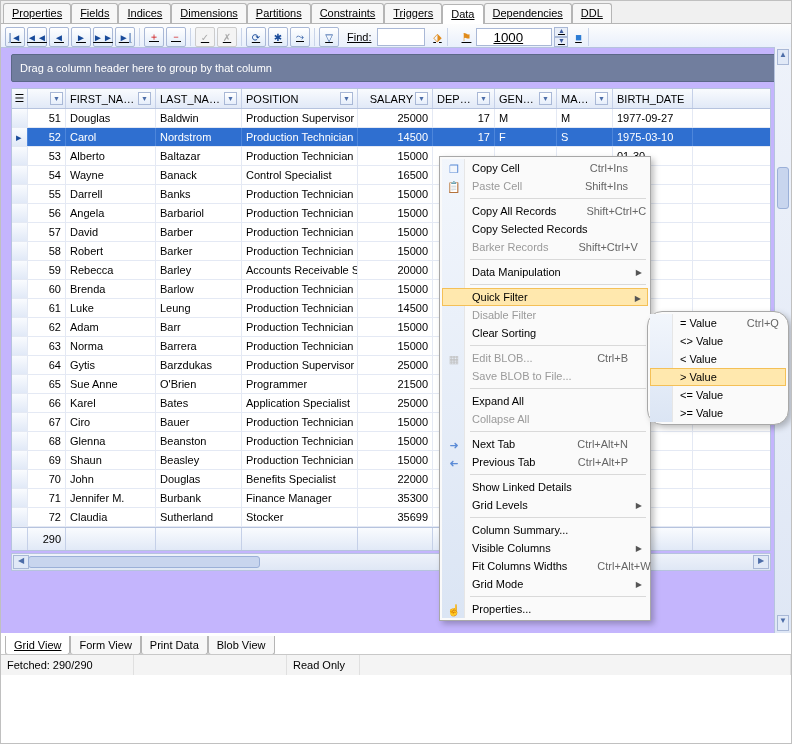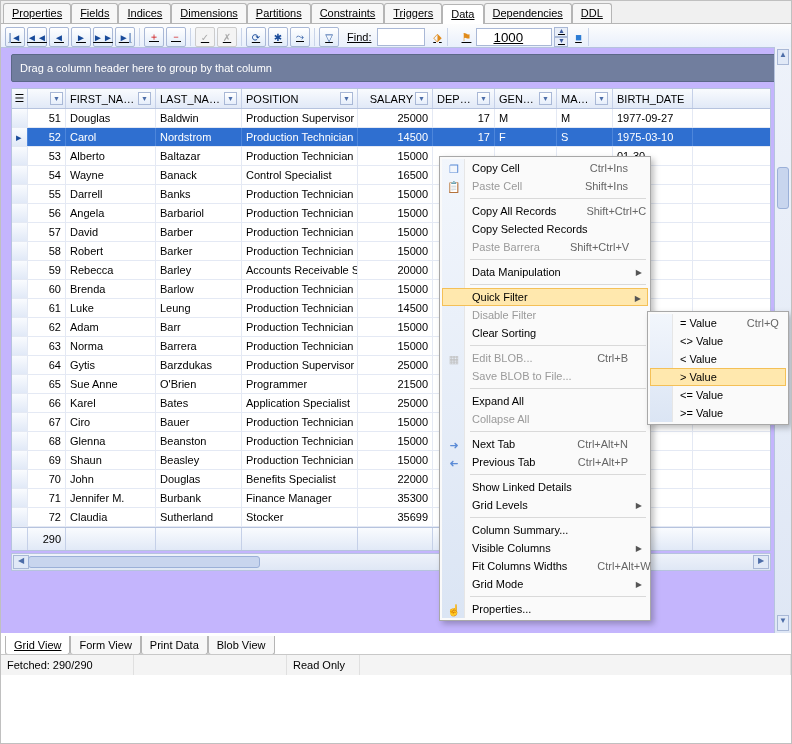--- a/index.html
+++ b/index.html
@@ -198,21 +198,21 @@
   .menu .item.disabled { color:#9a9a9a; }
   .menu .item .shortcut { color:#666; }
   .menu .item.hl { background:#ffe8ae; border:1px solid #f4c057; padding:2px 19px 2px 29px;}
   .menu .sep { height:1px; margin:3px 2px 3px 28px; background:#d9d9d9;}
   .menu .sub::after {
     content:"▶"; font-size:8px; color:#555; position:absolute; right:6px; top:5px;
   }
   .micon { position:absolute; left:5px; top:3px; width:14px;height:14px; display:flex;align-items:center;justify-content:center; font-size:11px;}
 
   .menu.main { left:438px; top:155px; width:206px; }
-  .menu.sub  { left:646px; top:310px; width:136px; }
+  .menu.sub  { left:646px; top:310px; width:136px;border-radius:15px; }
   .menu.sub .item { padding-left:30px; }
   .menu.sub .item.hl { padding-left:29px; }
 </style>
 </head>
 <body>
 
 <div class="container">
 
   <div class="tabbar">
     <div class="tab">Properties</div>
@@ -623,21 +623,21 @@
     <div class="sep"></div>
     <div class="item">
         <span>Copy All Records</span>
         <span class="shortcut">Shift+Ctrl+C</span>
       </div>
     <div class="item">
         <span>Copy Selected Records</span>
         <span class="shortcut"></span>
       </div>
     <div class="item disabled">
-        <span>Paste Barrera</span>
+        <span>Barker Records</span>
         <span class="shortcut">Shift+Ctrl+V</span>
       </div>
     <div class="sep"></div>
     <div class="item sub">
         <span>Data Manipulation</span>
         <span></span>
       </div>
     <div class="sep"></div>
     <div class="item sub hl">
         <span>Quick Filter</span>

